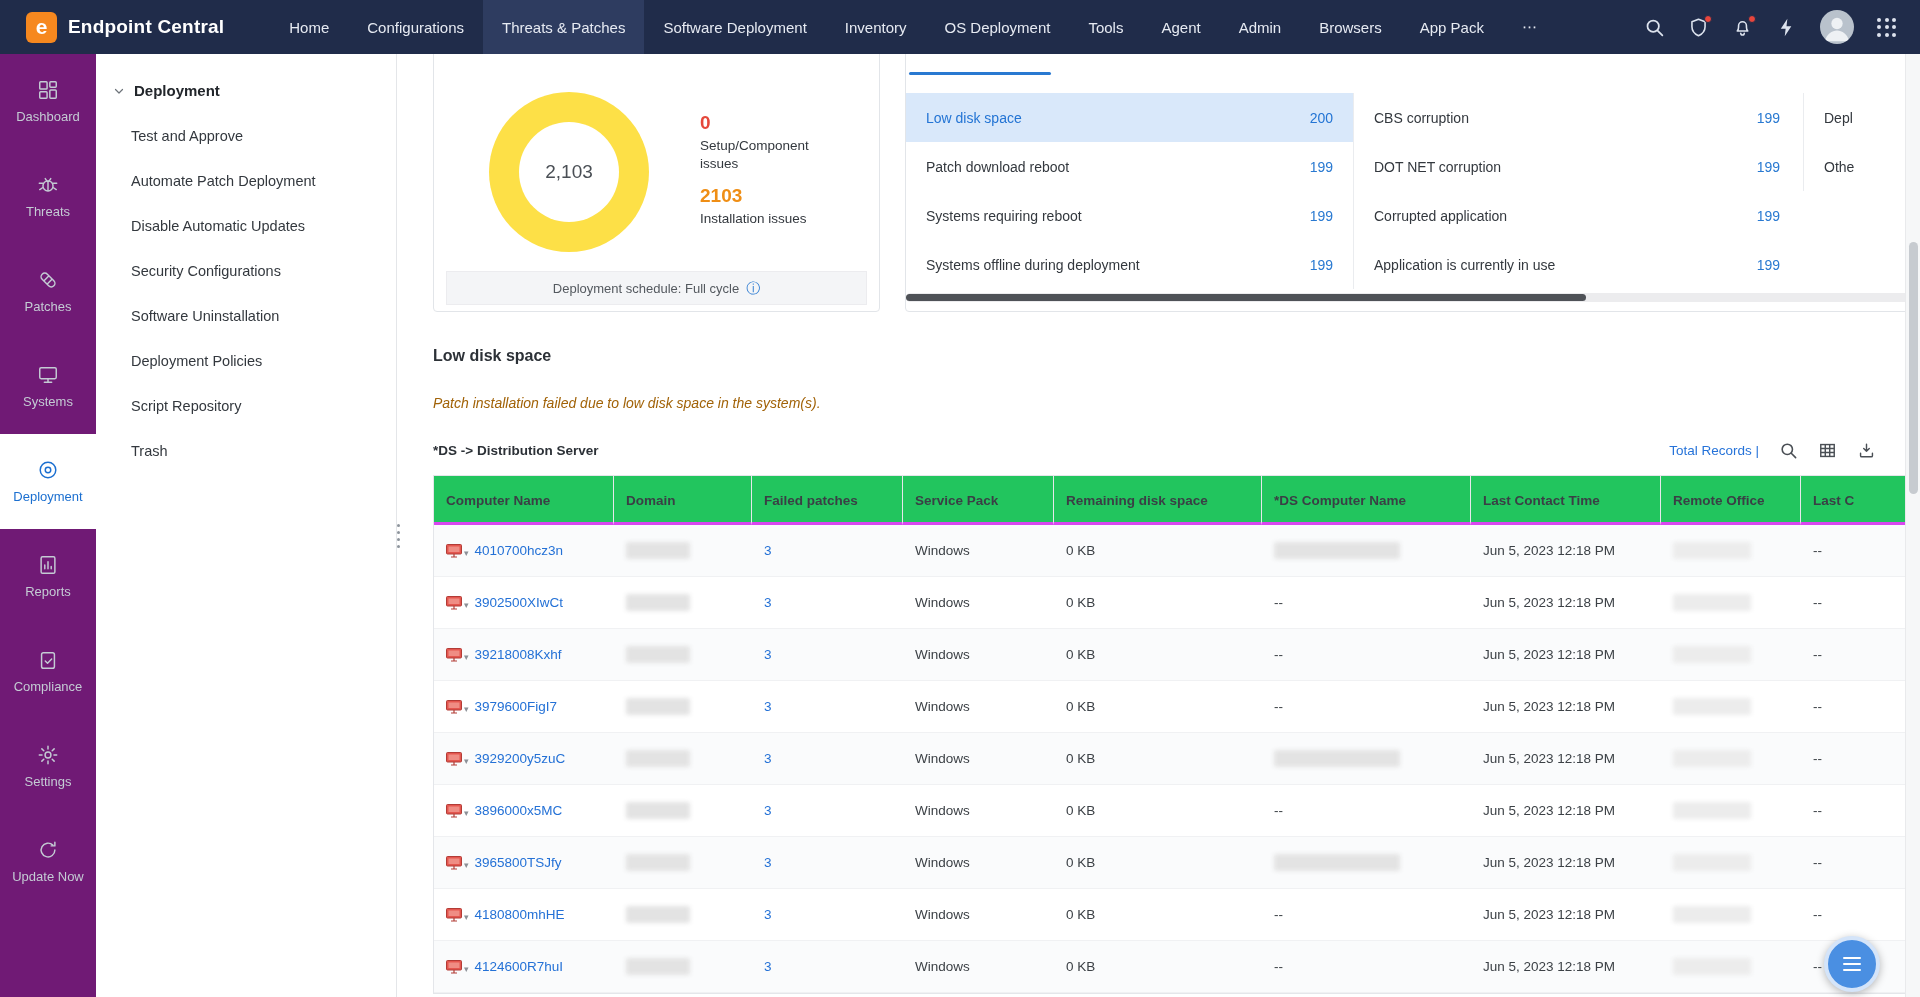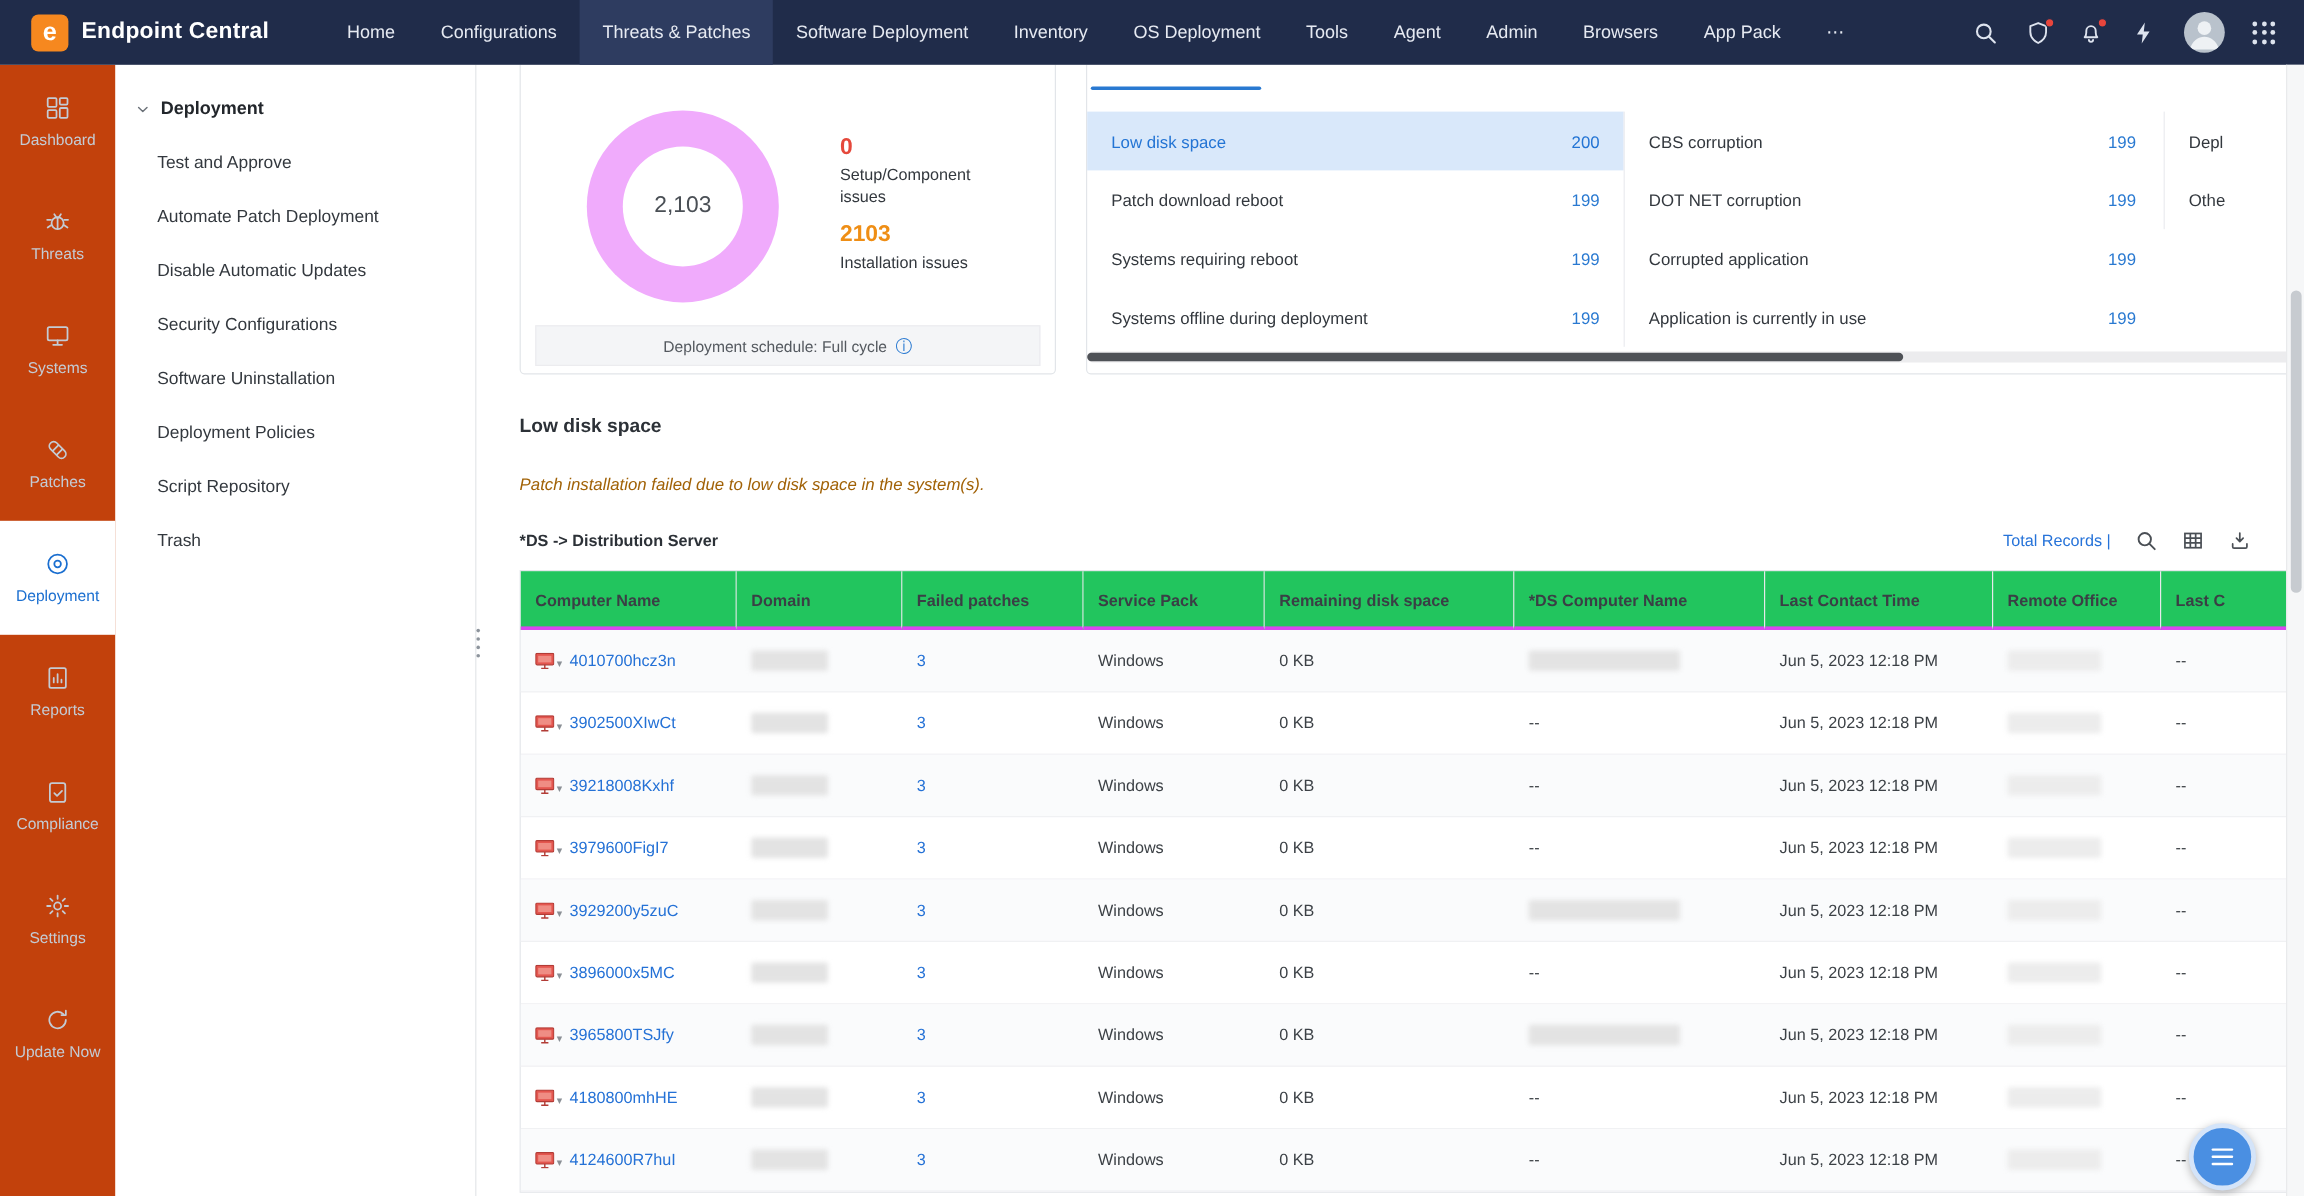--- a/index.html
+++ b/index.html
@@ -18,21 +18,21 @@
   .nav-item.active { background:#2e3c60; }
   .nav-right { margin-left:auto; display:flex; align-items:center; gap:23px; padding-right:24px; }
   .tn-ic { position:relative; width:21px; height:21px; color:#dde3ee; cursor:pointer; }
   .tn-ic svg { width:21px; height:21px; }
   .dot { position:absolute; top:-2px; right:-3px; width:8px; height:8px; border-radius:50%; background:#e8453c; border:1.5px solid #202c4a; }
   .avatar { width:34px; height:34px; border-radius:50%; background:#b9c2cc; overflow:hidden; cursor:pointer; }
   .grid-ic { display:grid; grid-template-columns:repeat(3,4px); gap:3.5px; cursor:pointer; }
   .grid-ic span { width:4px; height:4px; border-radius:50%; background:#dde3ee; }
 
   
-  .rail { position:absolute; top:54px; left:0; bottom:0; width:96px; background:#c2410c; z-index:40; }
+  .rail { position:absolute; top:54px; left:0; bottom:0; width:96px; background:#701a75; z-index:40; }
   .rail-item { height:95px; display:flex; flex-direction:column; align-items:center; justify-content:center; gap:8px; color:#c4cbd4; font-size:13px; cursor:pointer; }
   .rail-item svg { width:22px; height:22px; }
   .rail-item.active { background:#fff; color:#1b6fd0; }
 
   
   .subnav { position:absolute; top:54px; left:96px; width:301px; bottom:0; background:#fff; border-right:1px solid #e4e6e9; z-index:30; }
   .subnav-head { display:flex; align-items:center; gap:9px; padding:28px 0 14px 17px; font-size:15px; font-weight:bold; color:#22262b; }
   .subnav-head svg { width:12px; height:12px; color:#6b7ould;} 
   .subnav-item { height:45px; display:flex; align-items:center; padding-left:35px; font-size:14.5px; color:#33383e; cursor:pointer; white-space:nowrap; }
   .subnav-item.selected { background:#e7f0fb; color:#2063c8; }
@@ -41,21 +41,21 @@
   .drag-handle i { width:3px; height:3px; border-radius:50%; background:#8d949c; }
 
   
   .main { position:absolute; top:54px; left:397px; right:0; bottom:0; background:#fff; overflow:hidden; }
 
   .cards { position:absolute; top:-18px; left:36px; display:flex; gap:25px; }
   .card { background:#fff; border:1px solid #e2e5e9; border-radius:4px; position:relative; height:276px; }
   .card-left { width:447px; }
   .card-right { width:1360px; }
 
-  .donut { position:absolute; left:55px; top:55px; width:160px; height:160px; border-radius:50%; background:#f0abfc; display:grid; place-items:center; }
+  .donut { position:absolute; left:55px; top:55px; width:160px; height:160px; border-radius:50%; background:#fde047; display:grid; place-items:center; }
   .donut::before { content:""; position:absolute; inset:30px; background:#fff; border-radius:50%; }
   .donut-val { position:relative; font-size:19px; color:#4a4f55; }
 
   .stats { position:absolute; left:266px; top:75px; width:170px; }
   .stat-val-red { font-size:19px; font-weight:bold; color:#e5483b; }
   .stat-val-org { font-size:19px; font-weight:bold; color:#ef8e15; margin-top:12px; }
   .stat-lbl { font-size:13.5px; color:#33383e; line-height:1.35; margin-top:3px; width:150px; }
 
   .schedule { position:absolute; left:12px; right:12px; bottom:6px; height:34px; background:#f4f5f7; border:1px solid #ececef; display:flex; align-items:center; justify-content:center; gap:7px; font-size:13px; color:#54595f; }
   .info-i { color:#2979d1; font-size:14px; line-height:1; }
@@ -189,37 +189,37 @@
     <span>
         <svg viewBox="0 0 24 24" fill="none" stroke="currentColor" stroke-width="1.6" stroke-linecap="round">
           <circle cx="12" cy="13" r="5.5"></circle>
           <path d="M9 5l2 3M15 5l-2 3M6 10H2.5M6 15l-3 2M18 10h3.5M18 15l3 2M12 8v10"></path>
         </svg>
       </span>
     <span>Threats</span>
   </div>
   <div class="rail-item">
     <span>
-        <svg viewBox="0 0 24 24" fill="none" stroke="currentColor" stroke-width="1.6" stroke-linecap="round">
-          <rect x="3" y="4" width="18" height="12" rx="1.5"></rect>
-          <path d="M12 16v4M8 20h8"></path>
-        </svg>
-      </span>
-    <span>Systems</span>
-  </div>
-  <div class="rail-item">
-    <span>
         <svg viewBox="0 0 24 24" fill="none" stroke="currentColor" stroke-width="1.6">
           <g transform="rotate(45 12 12)">
             <rect x="3" y="8" width="18" height="8" rx="4"></rect>
             <path d="M9.5 8v8M14.5 8v8"></path>
           </g>
         </svg>
       </span>
     <span>Patches</span>
+  </div>
+  <div class="rail-item">
+    <span>
+        <svg viewBox="0 0 24 24" fill="none" stroke="currentColor" stroke-width="1.6" stroke-linecap="round">
+          <rect x="3" y="4" width="18" height="12" rx="1.5"></rect>
+          <path d="M12 16v4M8 20h8"></path>
+        </svg>
+      </span>
+    <span>Systems</span>
   </div>
   <div class="rail-item active">
     <span>
         <svg viewBox="0 0 24 24" fill="none" stroke="currentColor" stroke-width="1.6">
           <circle cx="12" cy="12" r="8.5"></circle>
           <circle cx="12" cy="12" r="3"></circle>
         </svg>
       </span>
     <span>Deployment</span>
   </div>

